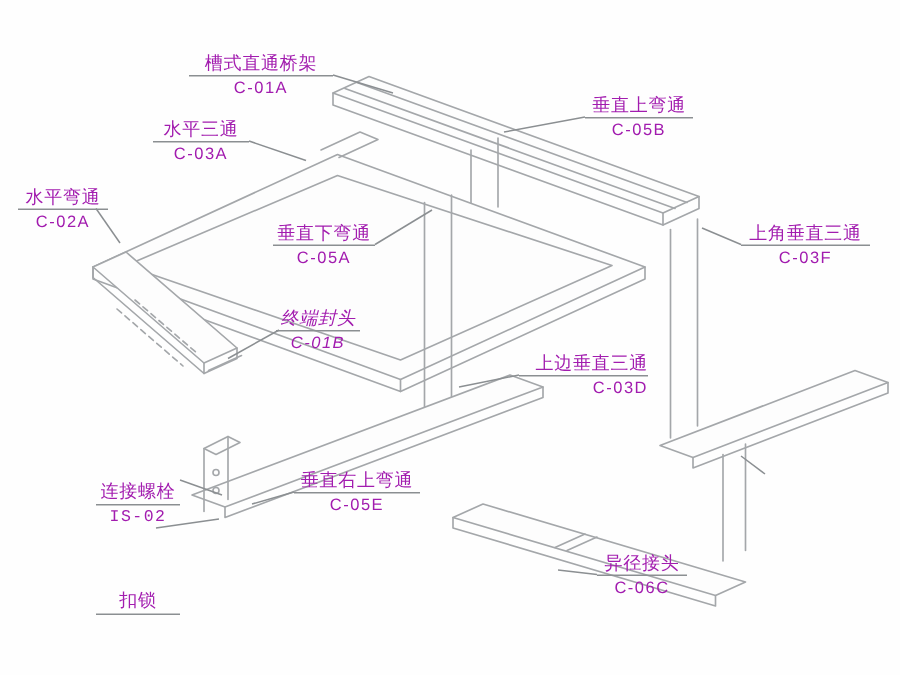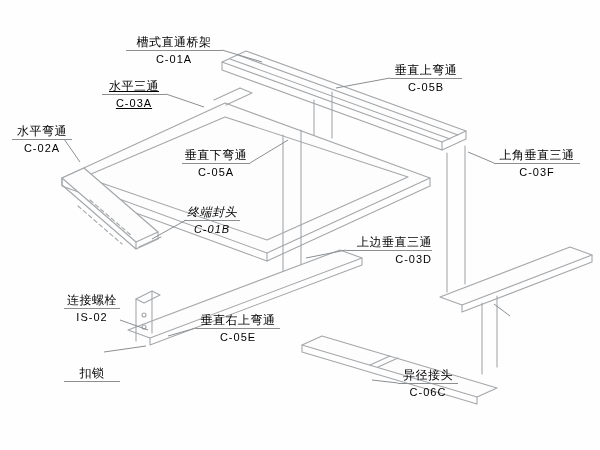--- a/index.html
+++ b/index.html
@@ -6,21 +6,21 @@
   .canvas{
     position:relative;width:600px;height:450px;background:#fefefe;
     font-family:"Liberation Sans","DejaVu Sans",sans-serif;overflow:hidden;
   }
   svg{position:absolute;left:0;top:0;}
   .tray{stroke:#a4a7aa;stroke-width:1.1;fill:none;stroke-linejoin:round;stroke-linecap:round;}
   .tray polygon{fill:#fdfdfd;}
   .dash{stroke-dasharray:4 3;}
   .leader{stroke:#8b8f92;stroke-width:1;}
   .lbl{
-    position:absolute;text-align:center;color:#000000;
+    position:absolute;text-align:center;color:#a21caf;
     font-size:12px;line-height:16px;letter-spacing:0.5px;white-space:nowrap;
   }
   .lbl .l1{display:block;border-bottom:1px solid #8b8f92;}
   .lbl .l2{display:block;font-size:11px;letter-spacing:1px;}
   .lbl .l3{display:block;border-bottom:1px solid #8b8f92;margin-top:40px;}
 </style>
 </head>
 <body>
 
 <div class="canvas">
@@ -111,21 +111,21 @@
       <line x1="196" y1="328" x2="168" y2="336"></line>
       <line x1="398" y1="383" x2="372" y2="380"></line>
     </g>
   </svg>
 
   <div class="lbl" style="left:126px;top:34px;width:96px;">
     <span class="l1">槽式直通桥架</span>
     <span class="l2">C-01A</span>
   </div>
 
-  <div class="lbl" style="left:102px;top:78px;width:64px;text-decoration:underline;">
+  <div class="lbl" style="left:102px;top:78px;width:64px;">
     <span class="l1">水平三通</span>
     <span class="l2">C-03A</span>
   </div>
 
   <div class="lbl" style="left:12px;top:123px;width:60px;">
     <span class="l1">水平弯通</span>
     <span class="l2">C-02A</span>
   </div>
 
   <div class="lbl" style="left:390px;top:62px;width:72px;">
@@ -147,21 +147,21 @@
     <span class="l1">上角垂直三通</span>
     <span class="l2">C-03F</span>
   </div>
 
   <div class="lbl" style="left:346px;top:234px;width:86px;text-align:right;">
     <span class="l1">上边垂直三通</span>
     <span class="l2">C-03D</span>
   </div>
 
 
-  <div class="lbl" style="left:64px;top:292px;width:56px;">
+  <div class="lbl" style="left:64px;top:320px;width:56px;font-family:Liberation Mono, monospace;">
     <span class="l1">连接螺栓</span>
     <span class="l2">IS-02</span>
     <span class="l3">扣锁</span>
   </div>
 
   <div class="lbl" style="left:196px;top:312px;width:84px;">
     <span class="l1">垂直右上弯通</span>
     <span class="l2">C-05E</span>
   </div>
 

